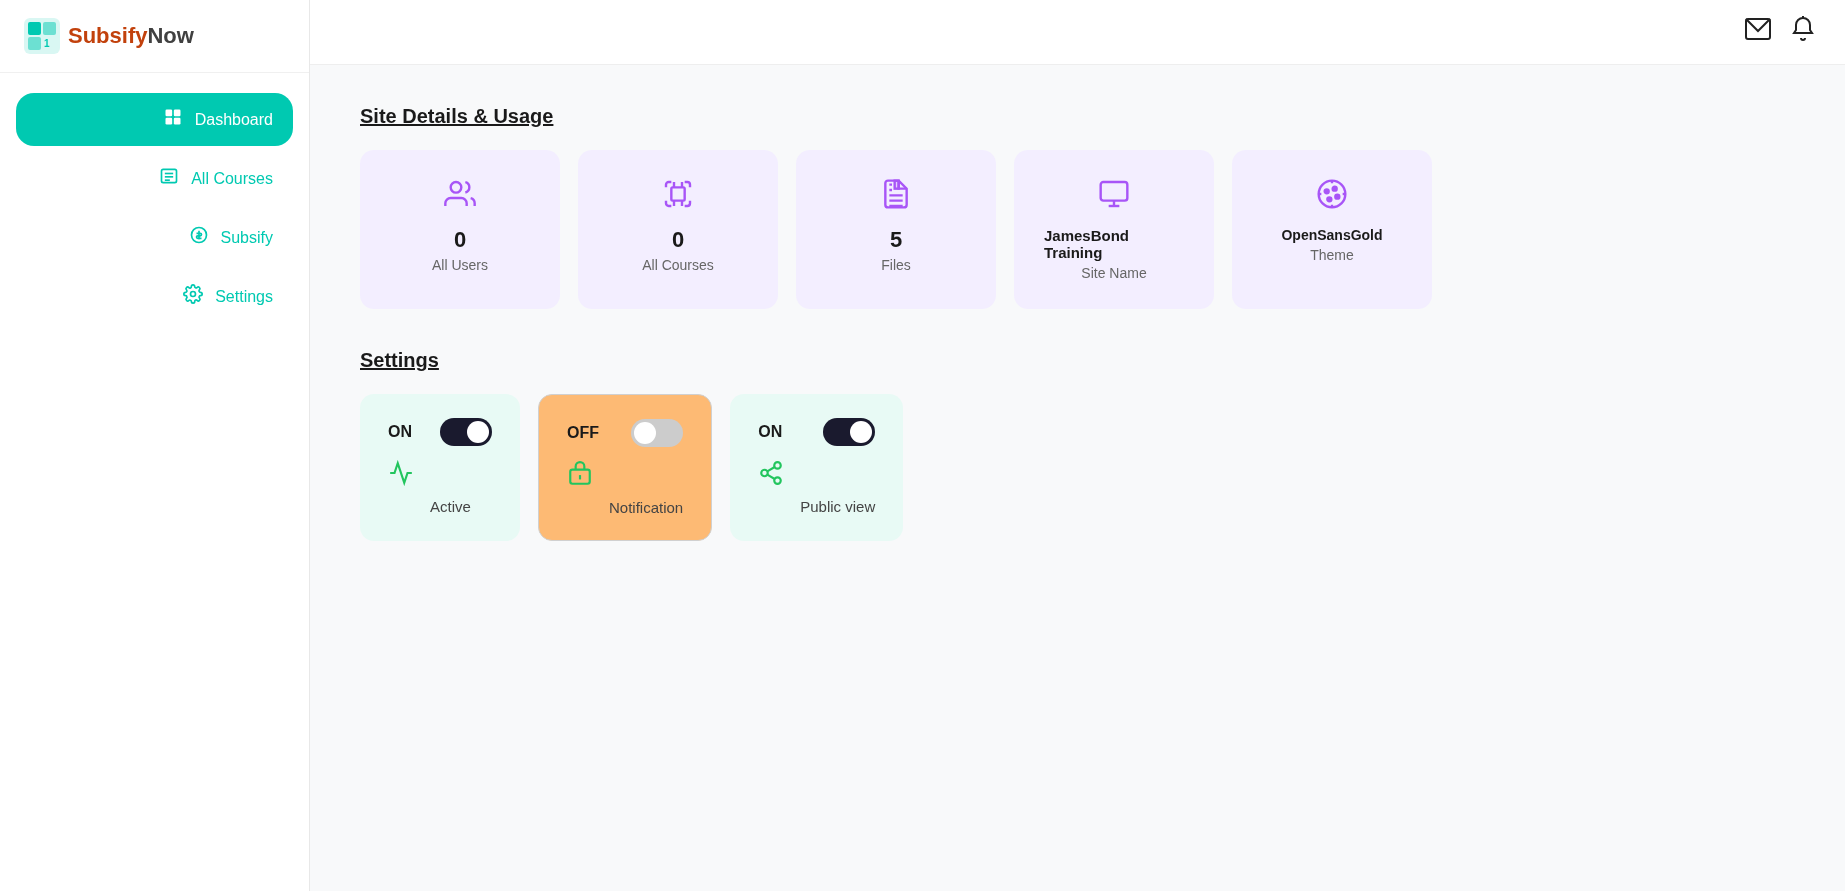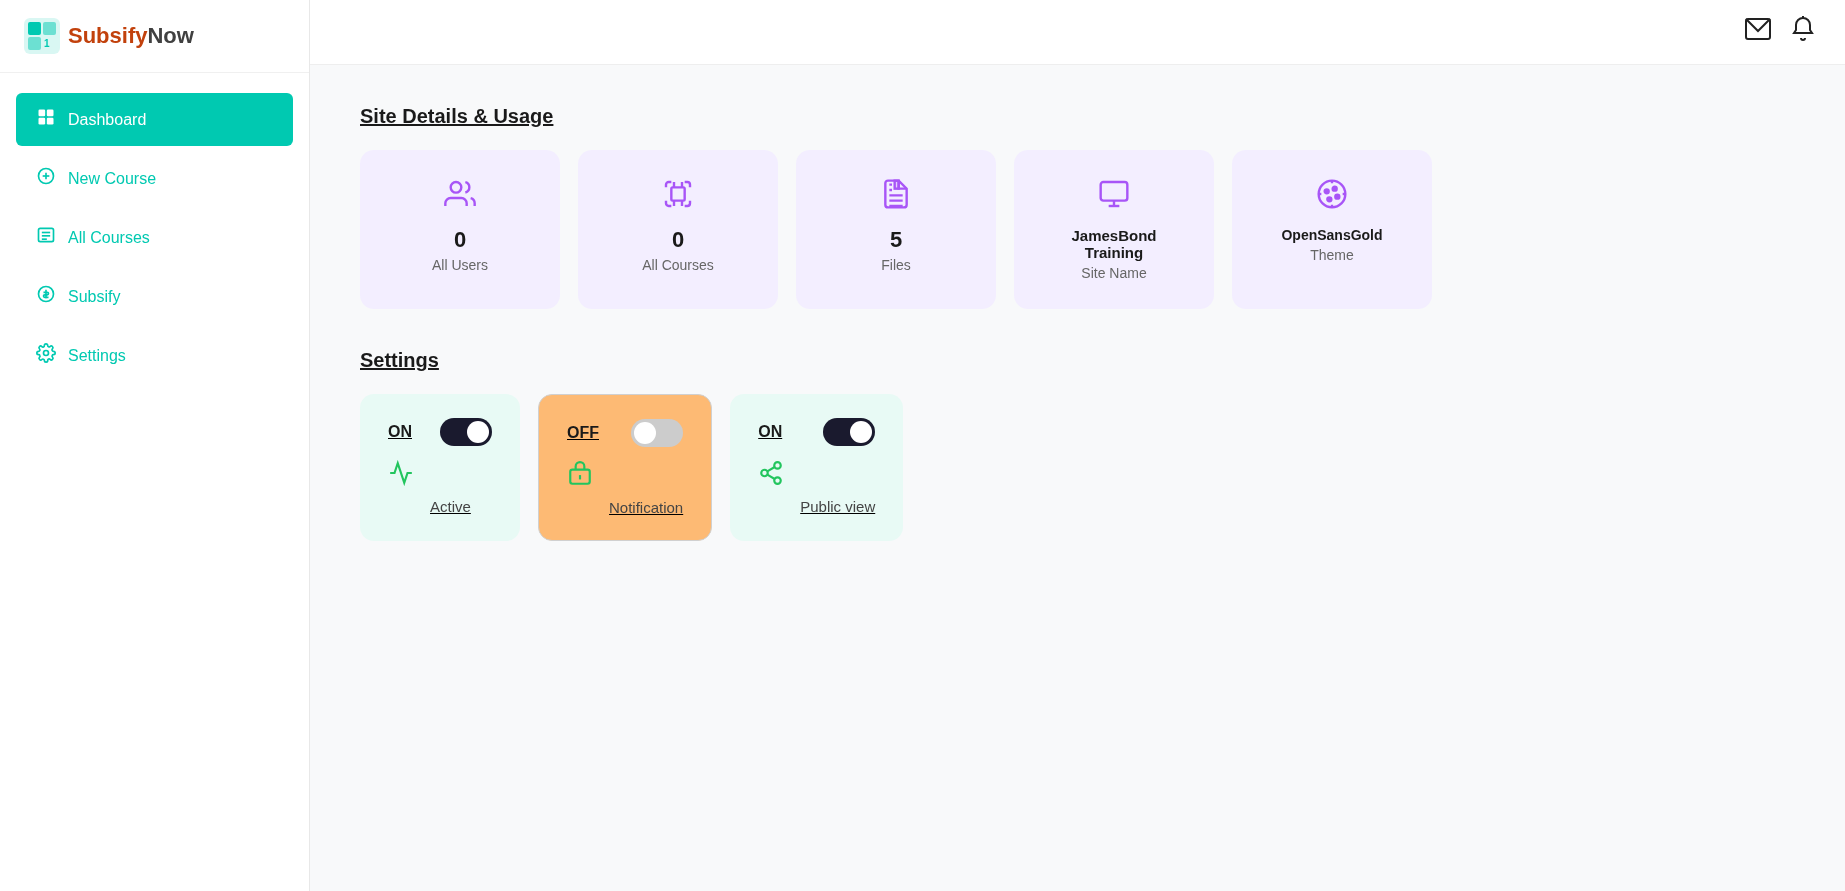--- a/index.html
+++ b/index.html
@@ -36,26 +36,27 @@
       padding: 20px 16px;
       display: flex;
       flex-direction: column;
       gap: 6px;
     }
     .nav-item {
       display: flex;
       align-items: center;
       gap: 12px;
       padding: 14px 20px;
-      border-radius: 6px;
+      border-radius: 18px;
       cursor: pointer;
       font-size: 16px;
       font-weight: 500;
       color: #555;
       transition: background 0.2s;
+      justify-content: flex-end;
     }
     .nav-item.active {
       background: #00c9b1;
       color: #ffffff;
     }
     .nav-item.active .nav-icon { color: #ffffff; }
     .nav-icon { font-size: 20px; color: #888; }
     .nav-item.active .nav-icon { color: #fff; }
     .nav-item:not(.active) .nav-label { color: #00c9b1; }
     .nav-item.active .nav-label { color: #ffffff; }
@@ -127,21 +128,20 @@
     .stat-label {
       font-size: 14px;
       color: #666;
       text-align: center;
     }
 
     
     .settings-row {
       display: flex;
       gap: 18px;
-      text-decoration: underline;
     }
     .setting-card {
       border-radius: 14px;
       padding: 24px 28px;
       display: flex;
       flex-direction: column;
       min-width: 160px;
       gap: 14px;
       background: #e8faf5;
     }
@@ -228,30 +228,20 @@
         <svg width="20" height="20" viewBox="0 0 24 24" fill="none">
           <rect x="3" y="3" width="8" height="8" rx="1.5" fill="currentColor"></rect>
           <rect x="13" y="3" width="8" height="8" rx="1.5" fill="currentColor"></rect>
           <rect x="3" y="13" width="8" height="8" rx="1.5" fill="currentColor"></rect>
           <rect x="13" y="13" width="8" height="8" rx="1.5" fill="currentColor"></rect>
         </svg>
       </span>
       <span class="nav-label">Dashboard</span>
     </div>
 
-    <div class="nav-item">
-      <span class="nav-icon">
-        <svg width="20" height="20" viewBox="0 0 24 24" fill="none" stroke="#00c9b1" stroke-width="2">
-          <circle cx="12" cy="12" r="9"></circle>
-          <line x1="12" y1="8" x2="12" y2="16"></line>
-          <line x1="8" y1="12" x2="16" y2="12"></line>
-        </svg>
-      </span>
-      <span class="nav-label">New Course</span>
-    </div>
 
     <div class="nav-item">
       <span class="nav-icon">
         <svg width="20" height="20" viewBox="0 0 24 24" fill="none" stroke="#00c9b1" stroke-width="2">
           <rect x="3" y="4" width="18" height="16" rx="2"></rect>
           <line x1="7" y1="9" x2="17" y2="9"></line>
           <line x1="7" y1="13" x2="17" y2="13"></line>
           <line x1="7" y1="17" x2="13" y2="17"></line>
         </svg>
       </span>
@@ -349,21 +339,21 @@
 
 
         <div class="stat-card">
           <span class="stat-icon">
             <svg width="32" height="32" viewBox="0 0 24 24" fill="none" stroke="#a855f7" stroke-width="1.8">
               <rect x="2" y="3" width="20" height="14" rx="2"></rect>
               <line x1="8" y1="21" x2="16" y2="21"></line>
               <line x1="12" y1="17" x2="12" y2="21"></line>
             </svg>
           </span>
-          <div class="stat-value" style="font-size:15px;text-align:center;">JamesBond Training</div>
+          <div class="stat-value" style="font-size:15px;text-align:left;">JamesBond Training</div>
           <div class="stat-label">Site Name</div>
         </div>
 
         <div class="stat-card">
           <span class="stat-icon">
             <svg width="32" height="32" viewBox="0 0 24 24" fill="none" stroke="#a855f7" stroke-width="1.8">
               <circle cx="12" cy="12" r="10"></circle>
               <circle cx="8" cy="10" r="1.5" fill="#a855f7"></circle>
               <circle cx="14" cy="8" r="1.5" fill="#a855f7"></circle>
               <circle cx="16" cy="14" r="1.5" fill="#a855f7"></circle>

